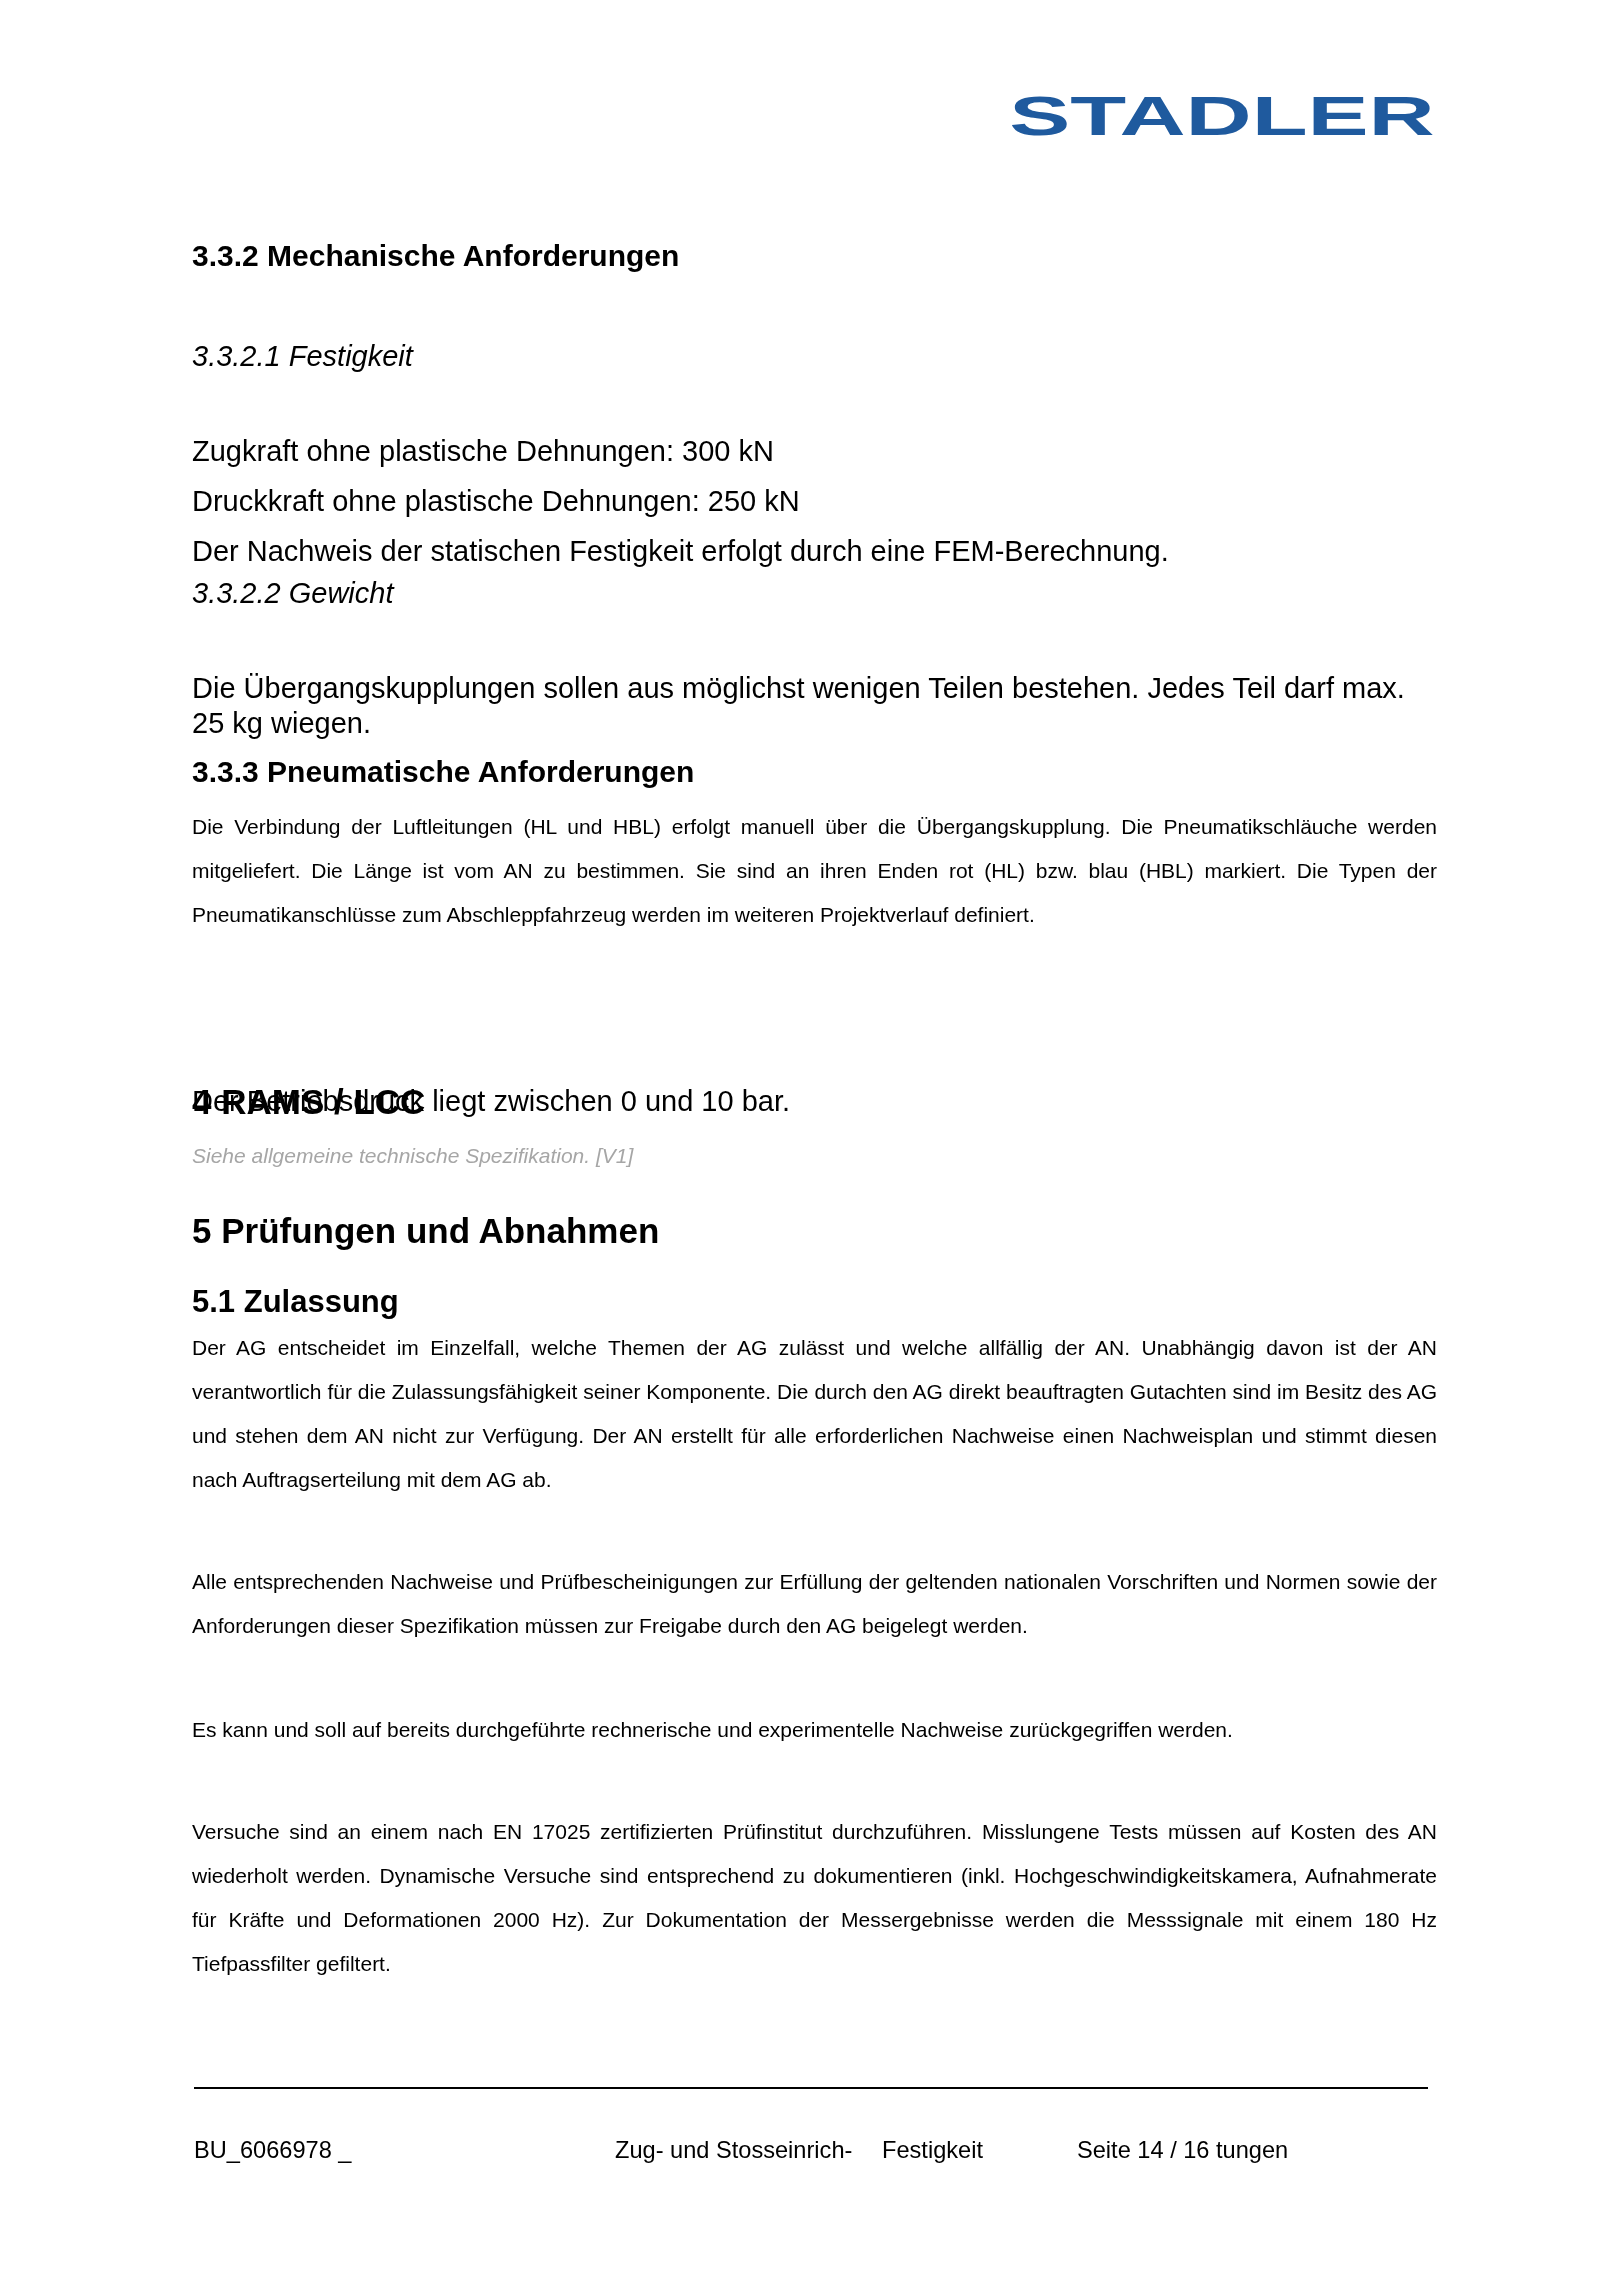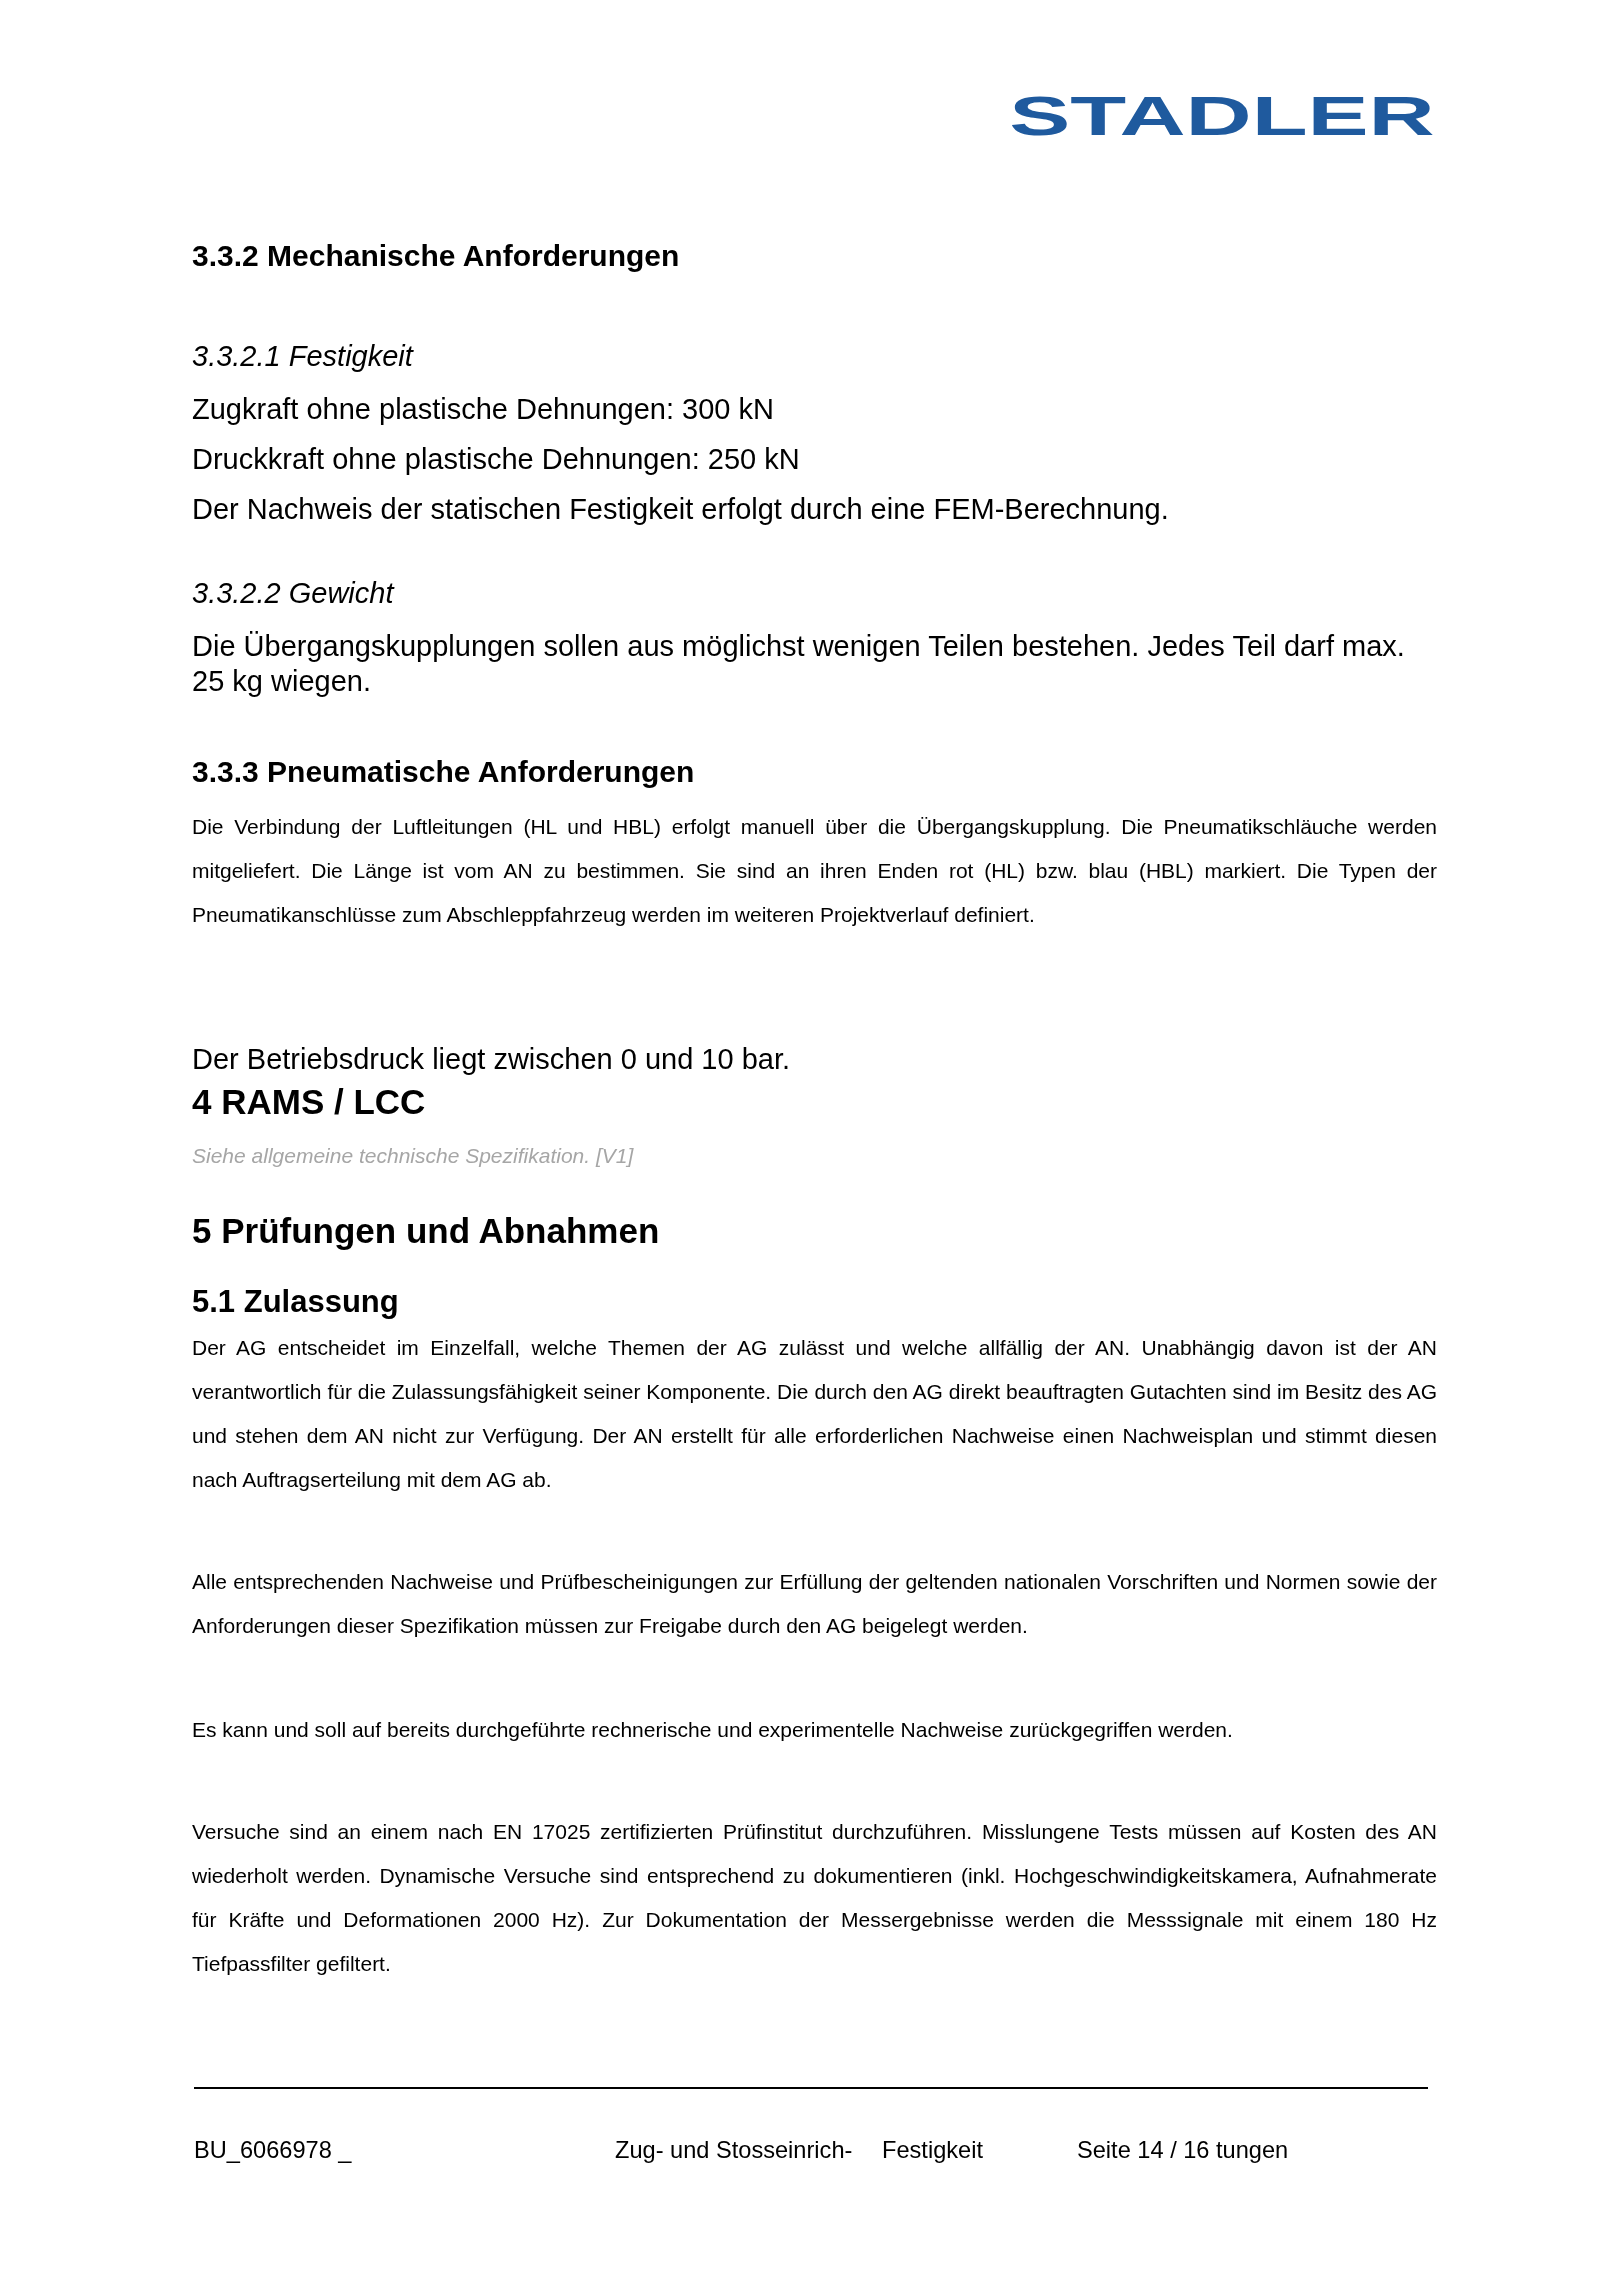--- a/index.html
+++ b/index.html
@@ -10,21 +10,21 @@
   .logo {
     position: absolute; left: 1006px; top: 92px; width: 432px; height: 47px;
   }
   .logo svg { width: 100%; height: 100%; display: block; }
   .content {
     position: absolute; left: 192px; top: 0; width: 1245px;
   }
   .abs { position: absolute; left: 0; width: 1245px; margin: 0; }
   .h4b { font-size: 30px; font-weight: bold; }
   .h5i { font-size: 29px; font-style: italic; }
-  .p { font-size: 29px; line-height: 44px; }
+  .p { font-size: 29px; line-height: 44px; margin-top: 42px; }
   .pj { font-size: 21px; line-height: 44px; text-align: justify; text-align-last: left; }
   .h1 { font-size: 35px; font-weight: bold; }
   .h2 { font-size: 31px; font-weight: bold; }
   .grey { font-size: 21px; font-style: italic; color: #a6a6a6; }
   .footer-line {
     position: absolute; left: 194px; top: 2087px; width: 1234px; height: 2px; background: #000;
   }
   .footer { position: absolute; top: 2137px; font-size: 23.6px; }
 </style>
 </head>

